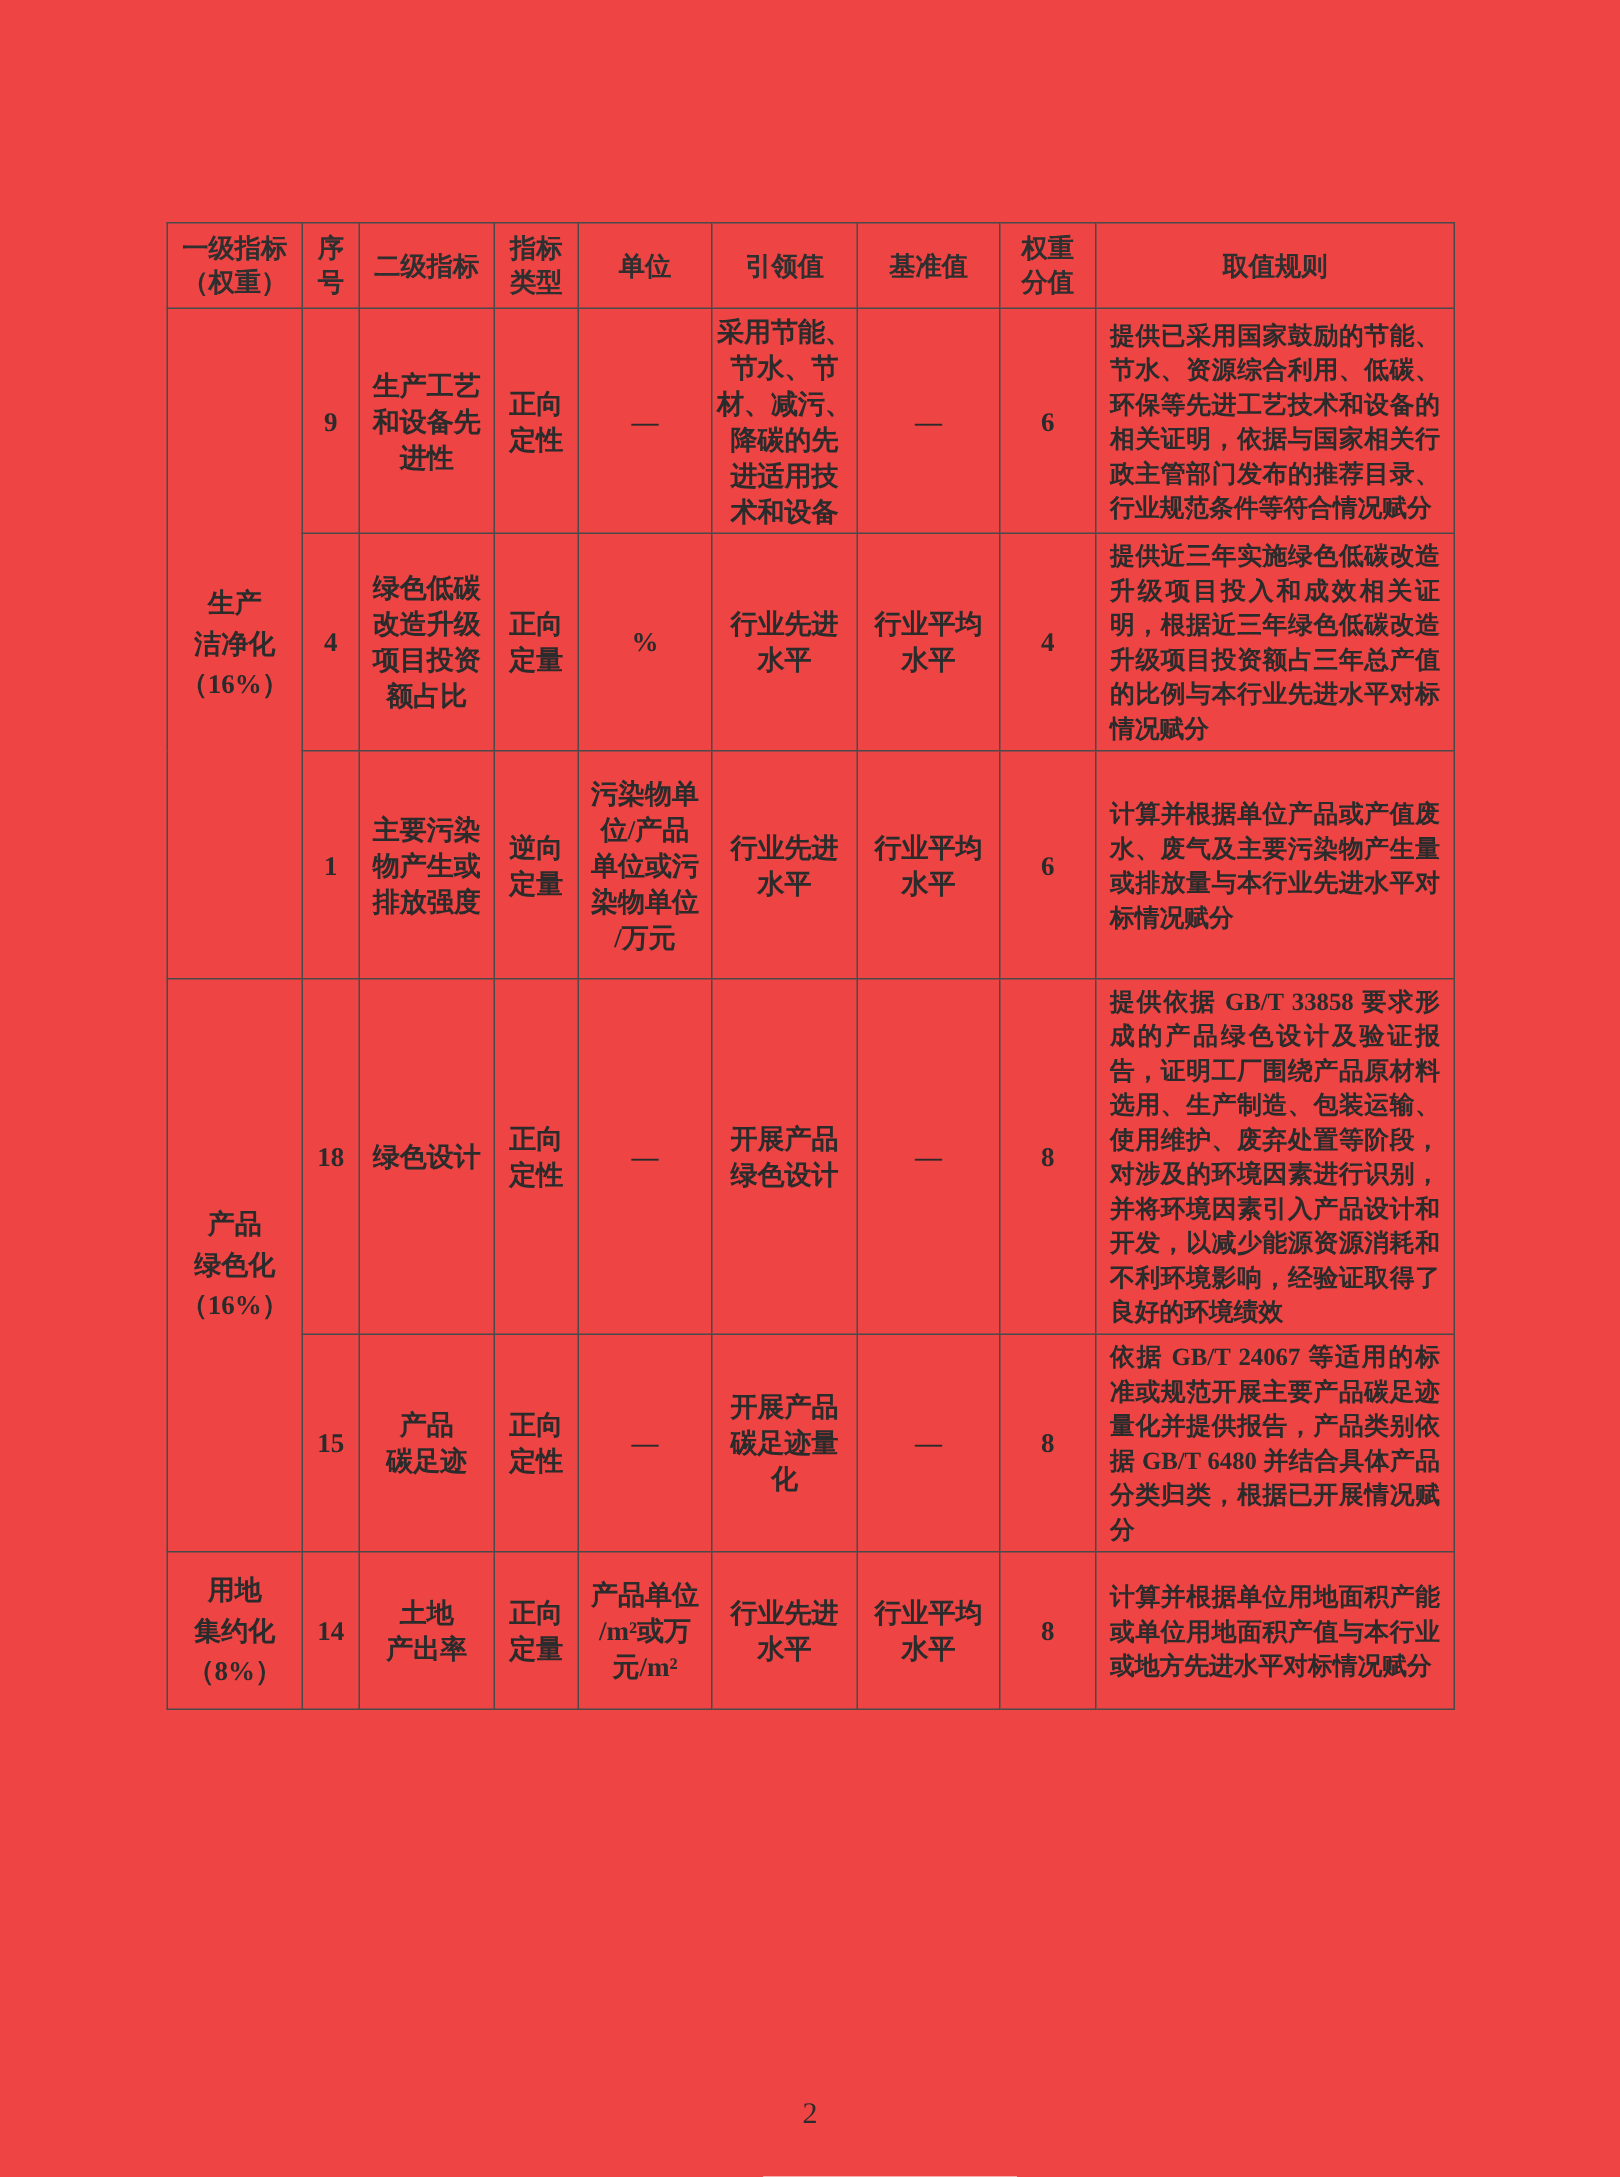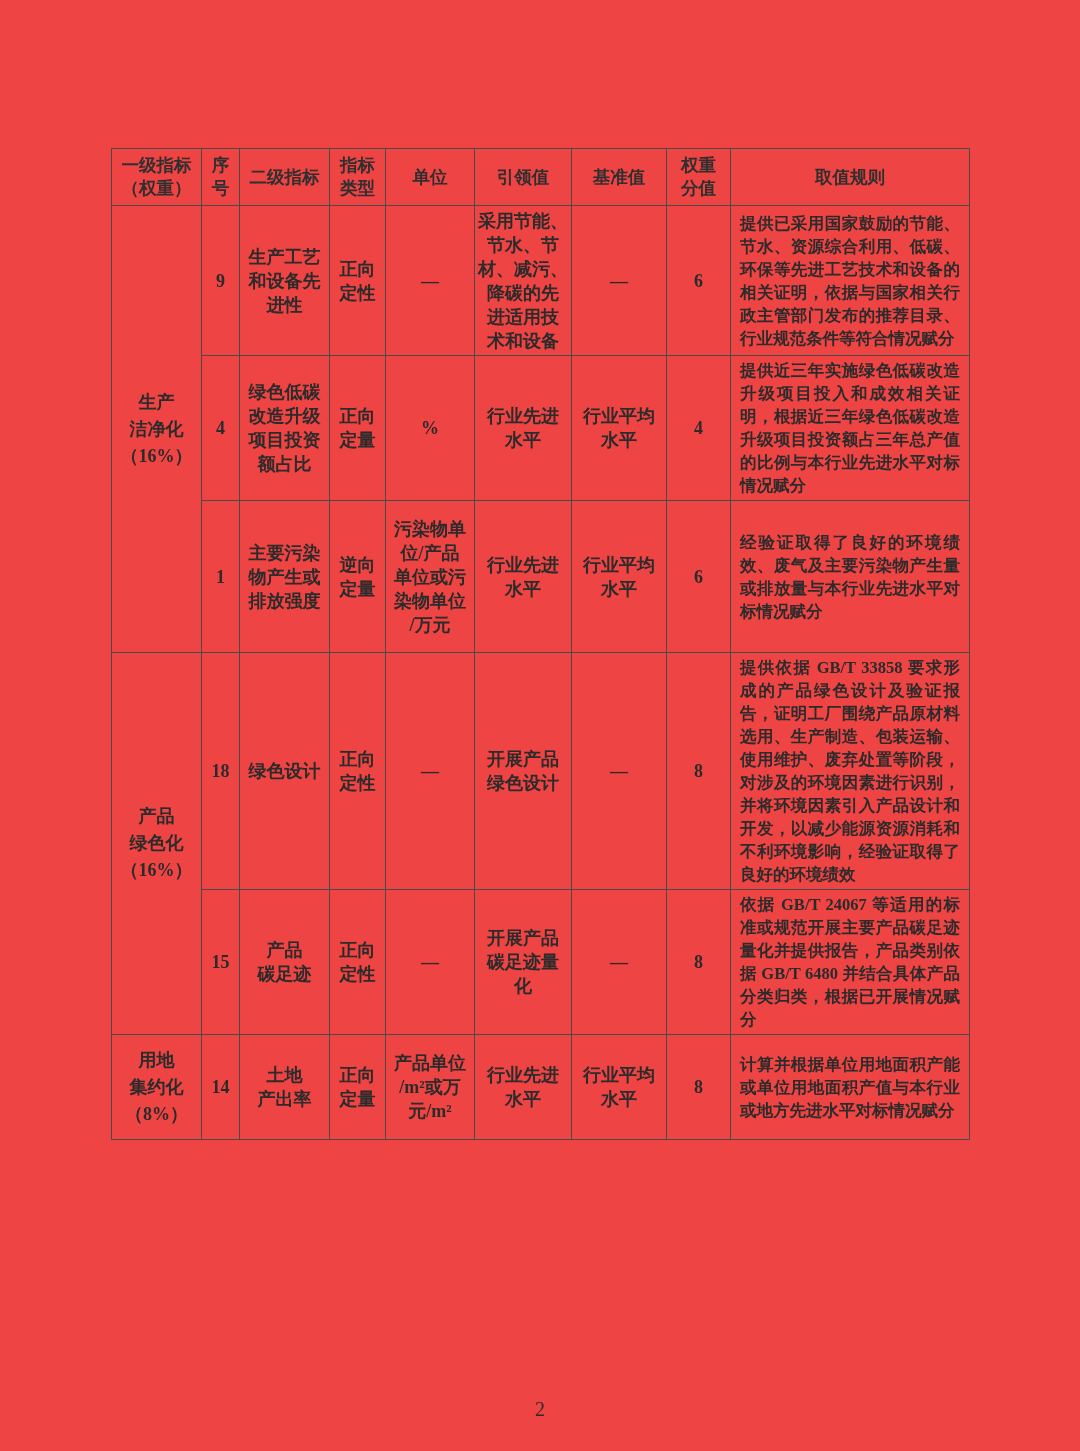--- a/index.html
+++ b/index.html
@@ -153,21 +153,21 @@
       <td>污染物单
 位/产品
 单位或污
 染物单位
 /万元</td>
       <td>行业先进
 水平</td>
       <td>行业平均
 水平</td>
       <td>6</td>
-      <td class="rule">经验证取得了良好的环境绩效、废气及主要污染物产生量或排放量与本行业先进水平对标情况赋分</td>
+      <td class="rule">计算并根据单位产品或产值废水、废气及主要污染物产生量或排放量与本行业先进水平对标情况赋分</td>
     </tr>
 
     <tr class="h-r12">
       <td class="group" rowspan="2">产品
 绿色化
 （16%）</td>
       <td>18</td>
       <td>绿色设计</td>
       <td>正向
 定性</td>

